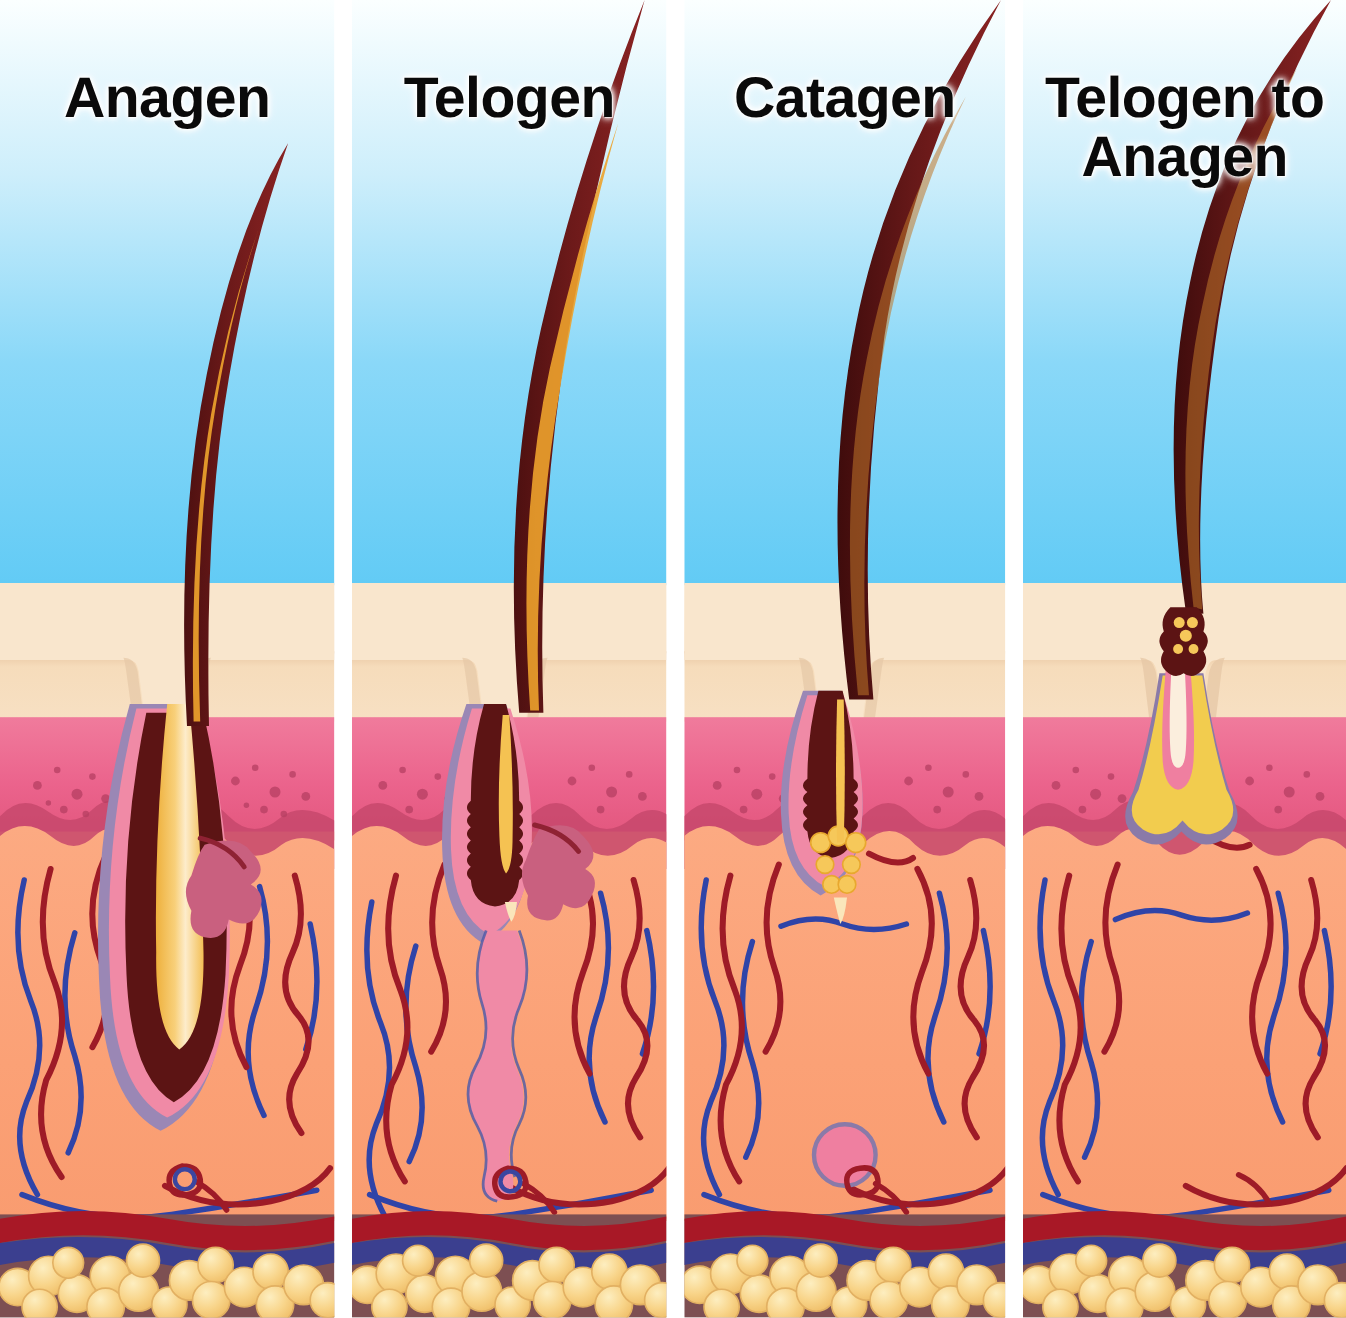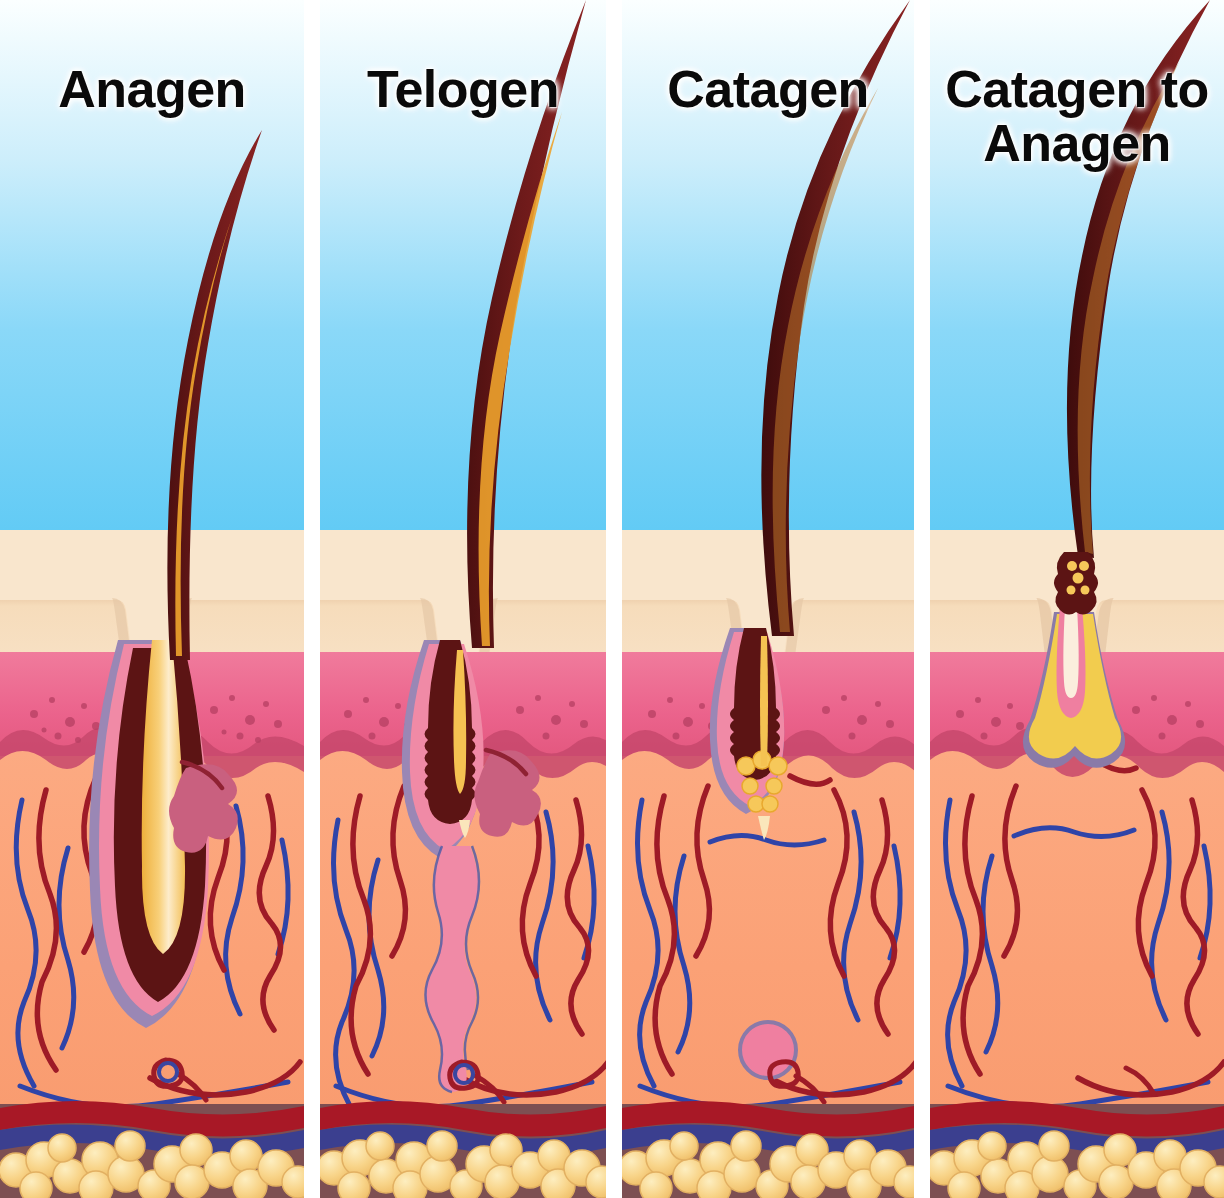--- a/index.html
+++ b/index.html
@@ -570,16 +570,16 @@
       </g>
     </svg>
   </div>
 
   <div class="label" style="left:0px;top:62px;width:304px;font-size:52px;">Anagen</div>
 
   <div class="label" style="left:320px;top:62px;width:286px;font-size:52px;">Telogen</div>
 
   <div class="label" style="left:622px;top:62px;width:292px;font-size:52px;">Catagen</div>
 
-  <div class="label" style="left:930px;top:62px;width:294px;font-size:52px;">Catagen to
+  <div class="label" style="left:930px;top:62px;width:294px;font-size:52px;">Telogen to
 Anagen</div>
 
 </div>
 
 </body></html>

